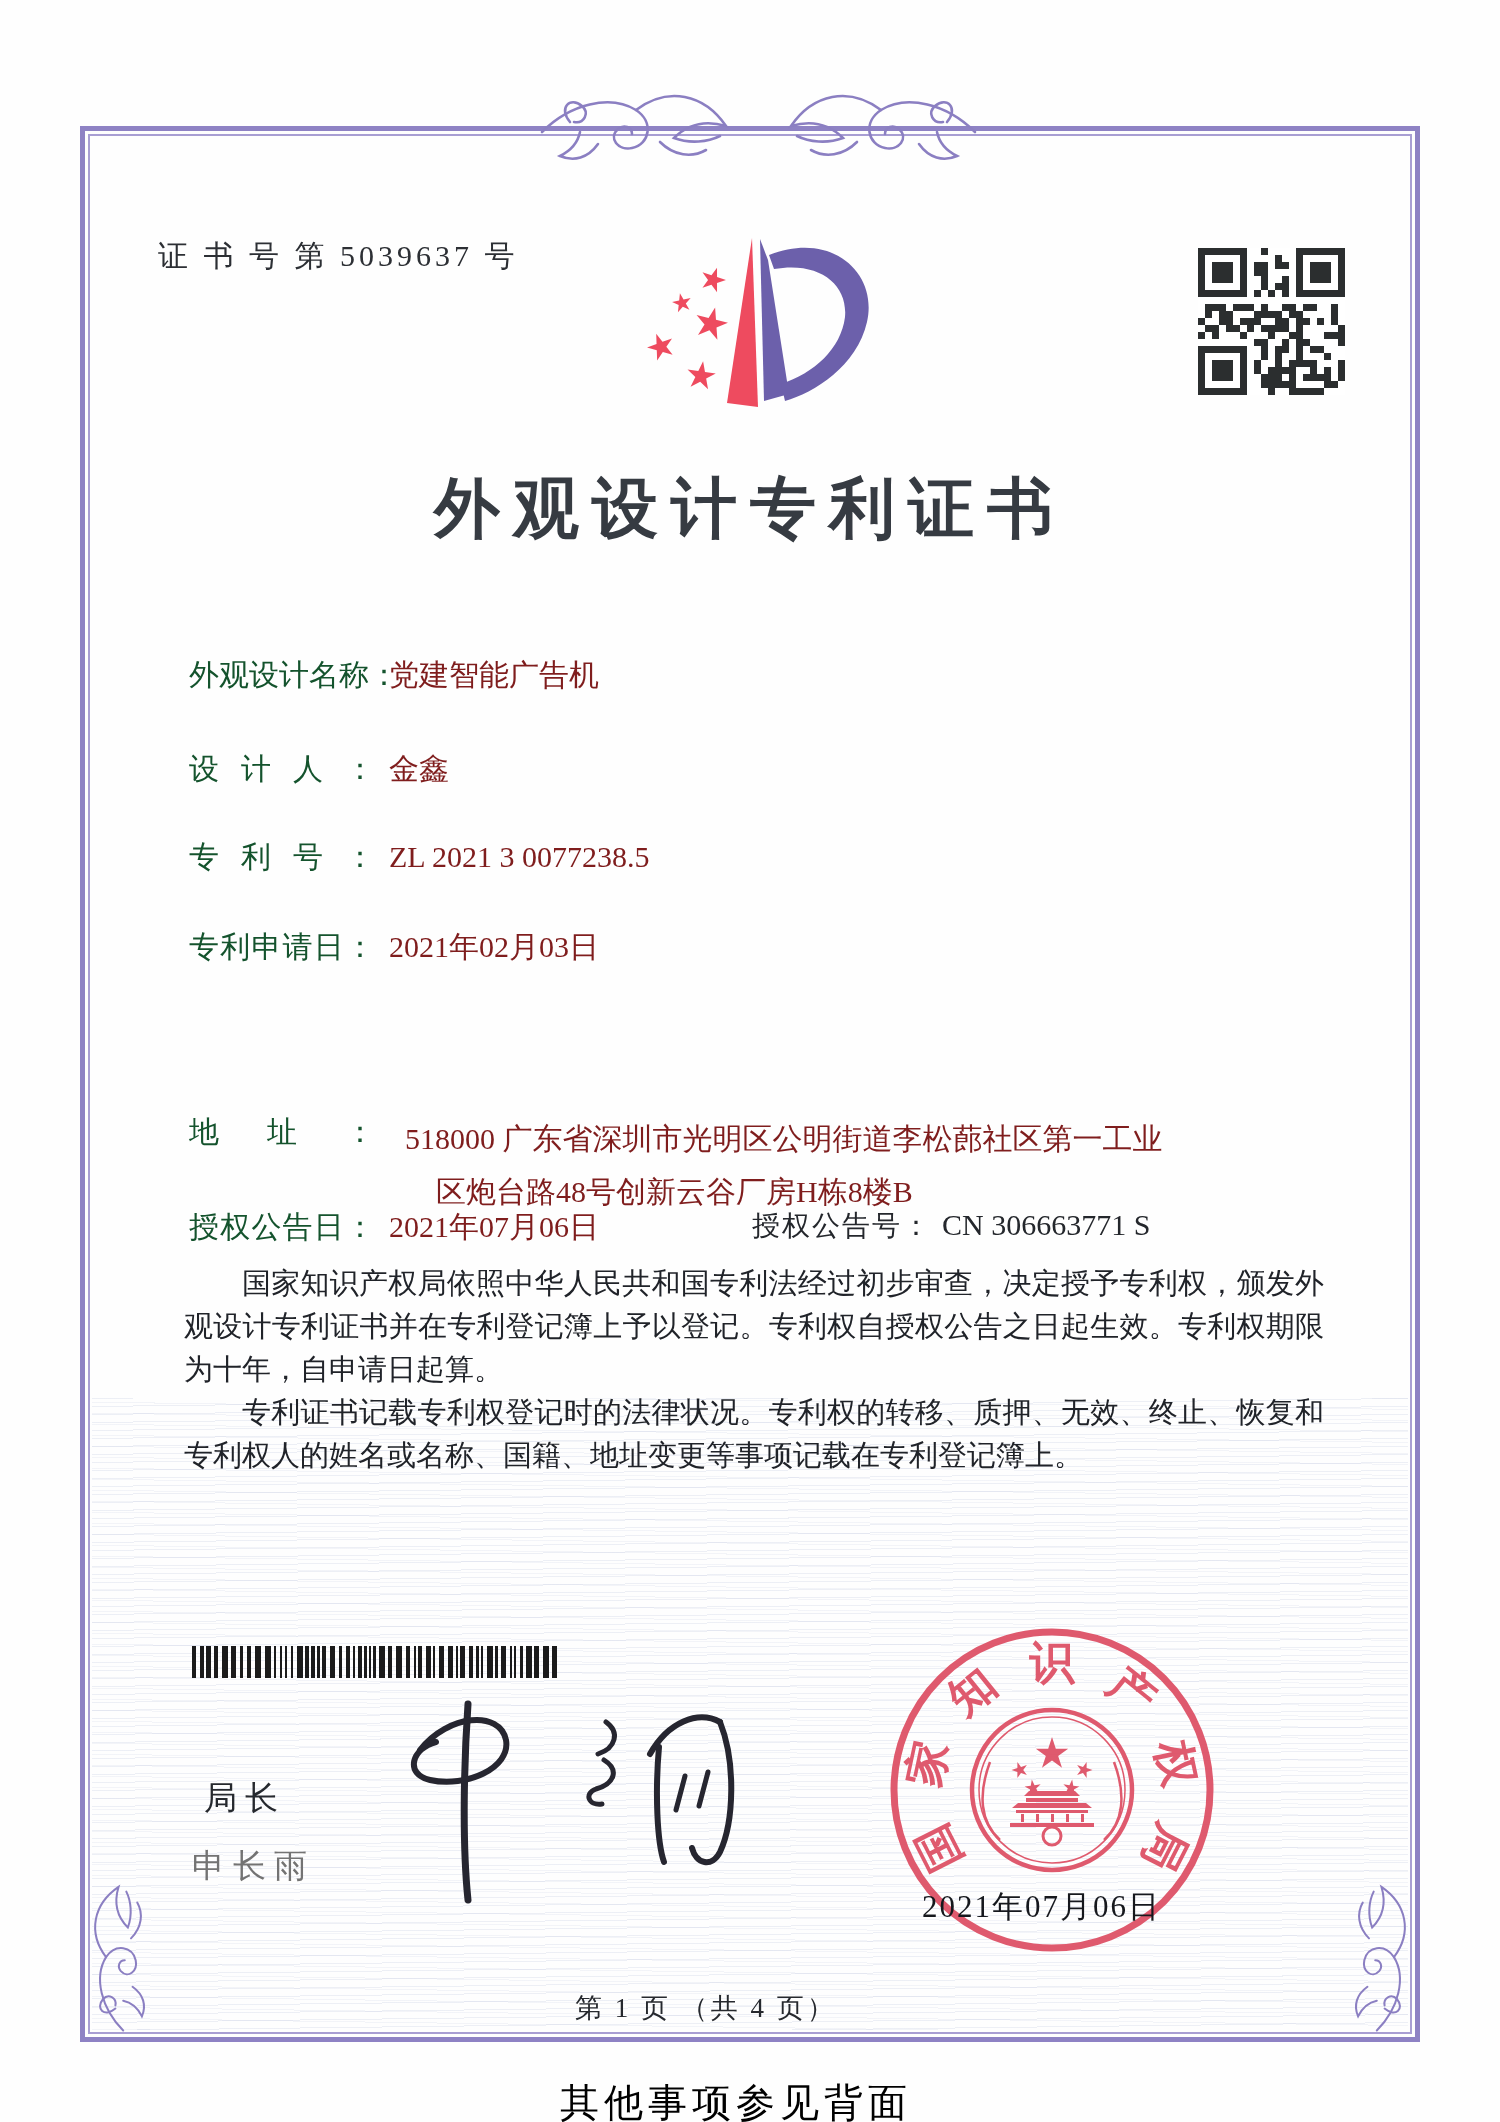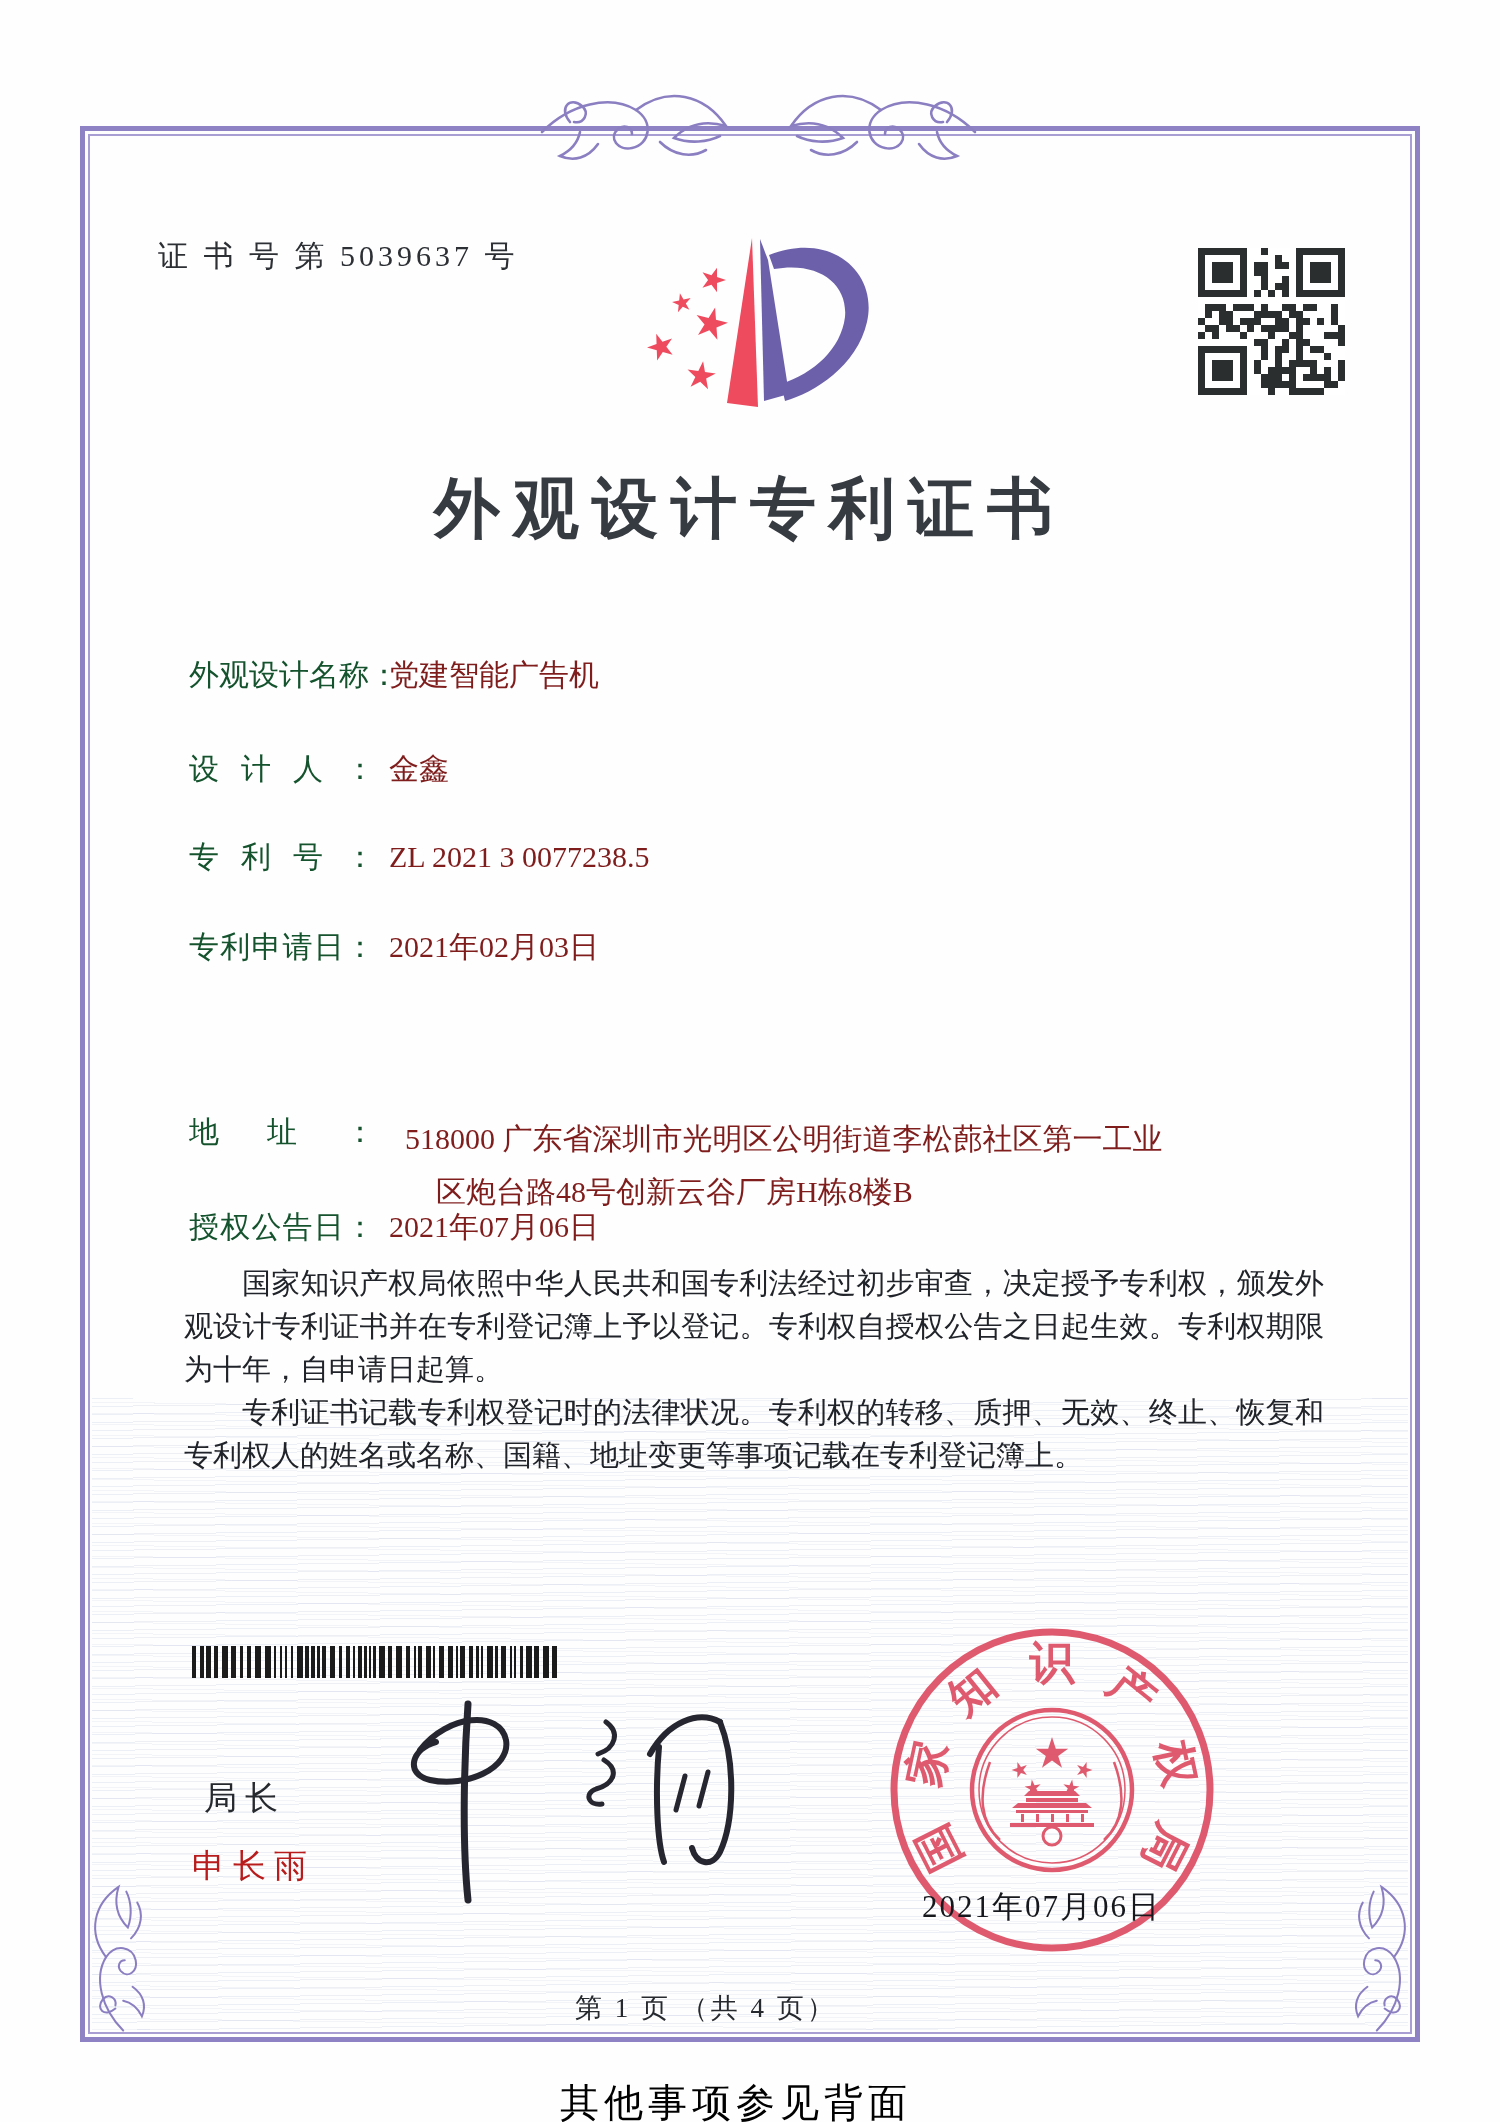--- a/index.html
+++ b/index.html
@@ -53,21 +53,21 @@
   .grant-right .val{font-size:30px;margin-left:10px;}
   
   .body-text{
     position:absolute;left:184px;top:1262px;width:1140px;
     font-size:29px;line-height:43px;color:#202329;text-align:justify;
   }
   .body-text p{margin:0;text-indent:2em;}
   
   .barcode{position:absolute;left:190px;top:1646px;width:376px;height:32px;}
   .director-title{position:absolute;left:204px;top:1776px;font-size:33px;letter-spacing:8px;color:#26292e;}
-  .director-name{position:absolute;left:192px;top:1844px;font-size:33px;letter-spacing:8px;color:#b91c1c;}
+  .director-name{position:absolute;left:192px;top:1844px;font-size:33px;letter-spacing:8px;color:#737373;}
   .signature{position:absolute;left:368px;top:1692px;width:380px;height:228px;}
   .seal{position:absolute;left:884px;top:1622px;width:336px;height:336px;opacity:.92;}
   .seal-date{position:absolute;left:922px;top:1886px;font-size:31px;letter-spacing:2px;color:#16181d;z-index:5;}
   .pagenum{position:absolute;left:575px;top:1990px;font-size:27px;letter-spacing:3px;color:#26292e;}
   .backnote{position:absolute;left:560px;top:2076px;font-size:39px;letter-spacing:5px;color:#000000;}
   
   .fl-stroke{stroke:#8b7fc2;stroke-width:2.6;fill:none;stroke-linecap:round;}
   #seal-chars text{font-size:45px;font-weight:700;fill:#dd4d62;font-family:"Liberation Serif",serif;}
   .sig-stroke{stroke:#262630;fill:none;stroke-linecap:round;stroke-linejoin:round;}
 </style>
@@ -263,20 +263,23 @@
   <div class="field" style="top:927px">
     <span class="lab">专利申请日：</span><span class="val">2021年02月03日</span>
   </div>
   <div class="field addr" style="top:1112px">
     <span class="lab">地址：</span><span class="val">518000 广东省深圳市光明区公明街道李松蓢社区第一工业区炮台路48号创新云谷厂房H栋8楼B</span>
   </div>
 
   <div class="field" style="top:1207px">
     <span class="lab">授权公告日：</span><span class="val">2021年07月06日</span>
   </div>
+  <div class="grant-right" style="top:1207px">
+    <span class="lab2">授权公告号：</span><span class="val">CN 306663771 S</span>
+  </div>
 
   <div class="body-text">
     <p>国家知识产权局依照中华人民共和国专利法经过初步审查，决定授予专利权，颁发外观设计专利证书并在专利登记簿上予以登记。专利权自授权公告之日起生效。专利权期限为十年，自申请日起算。</p>
     <p>专利证书记载专利权登记时的法律状况。专利权的转移、质押、无效、终止、恢复和专利权人的姓名或名称、国籍、地址变更等事项记载在专利登记簿上。</p>
   </div>
 
   <svg class="barcode" viewBox="0 0 376 32" xmlns="http://www.w3.org/2000/svg">
     <g id="barcode-bars" fill="#1b1b1b">
         <rect x="2" y="0" width="4" height="32"></rect>
         <rect x="10" y="0" width="4" height="32"></rect>

